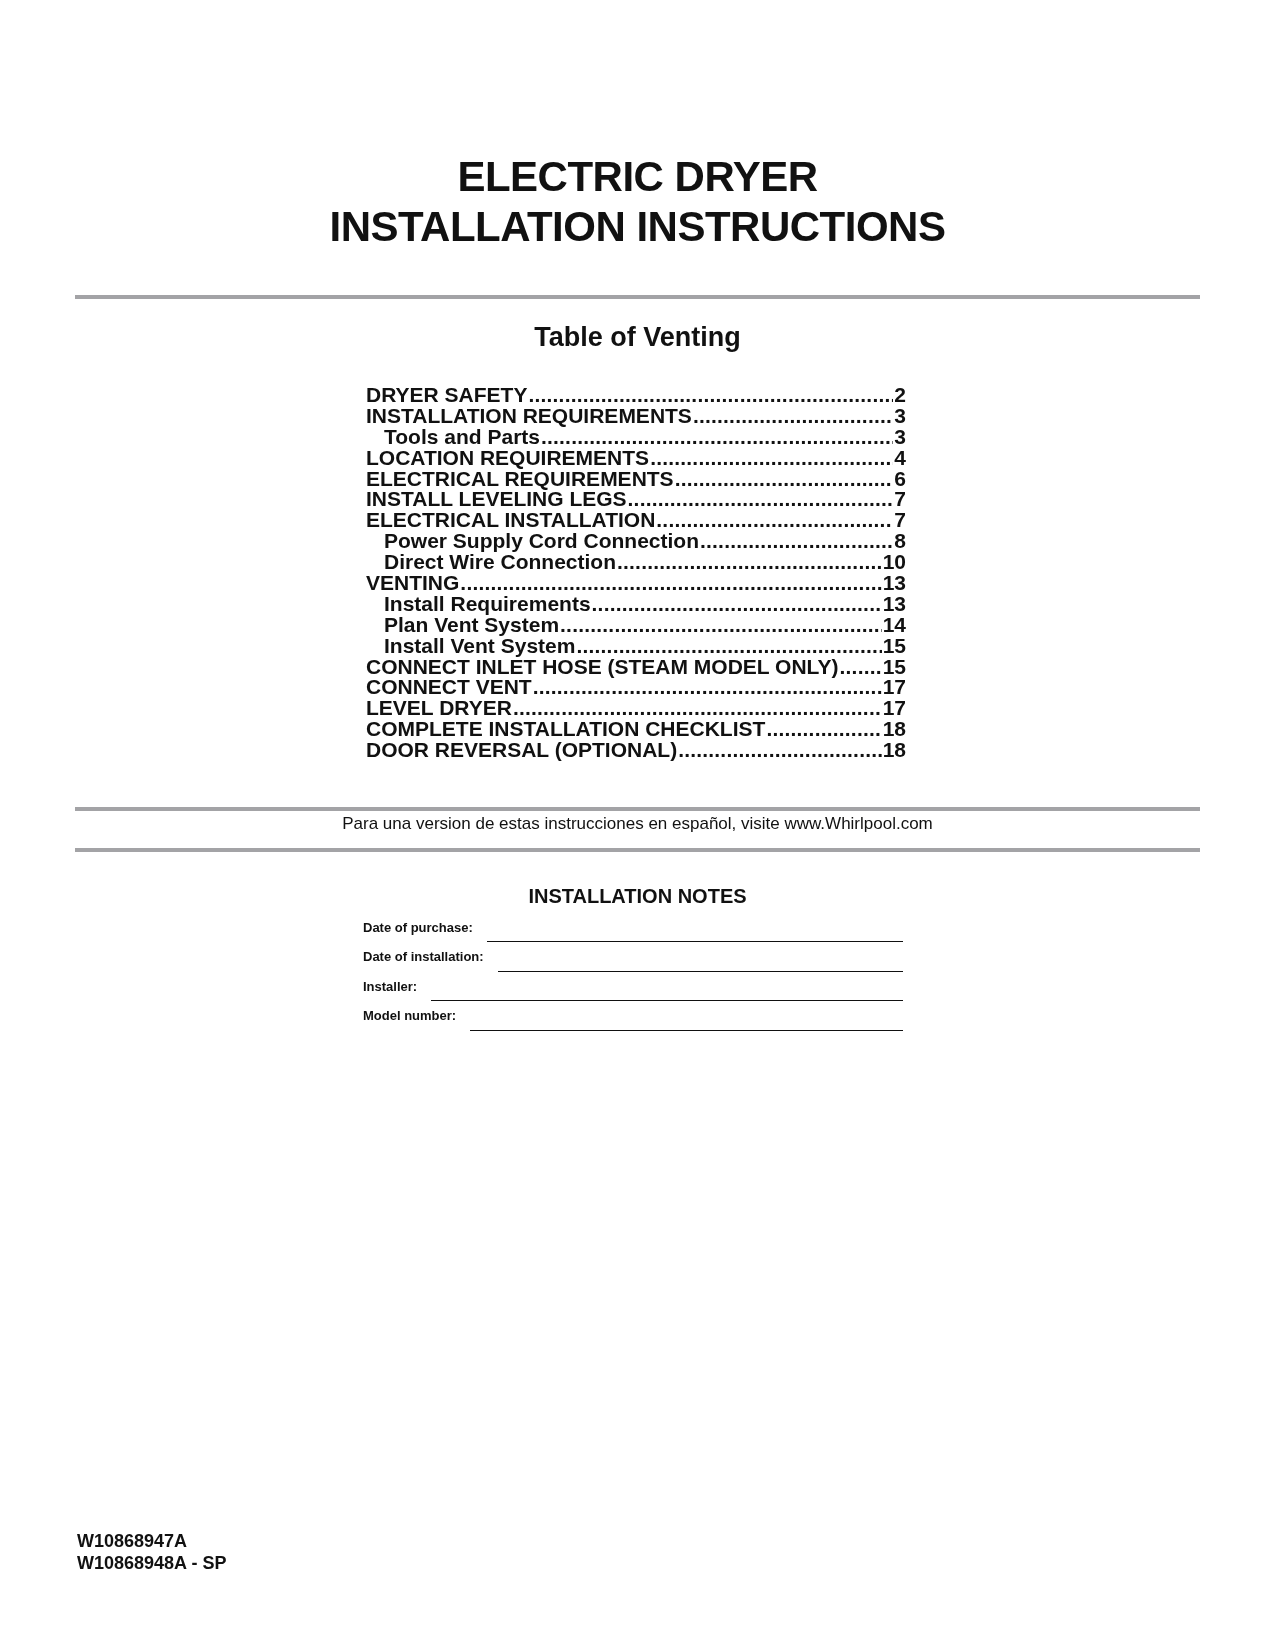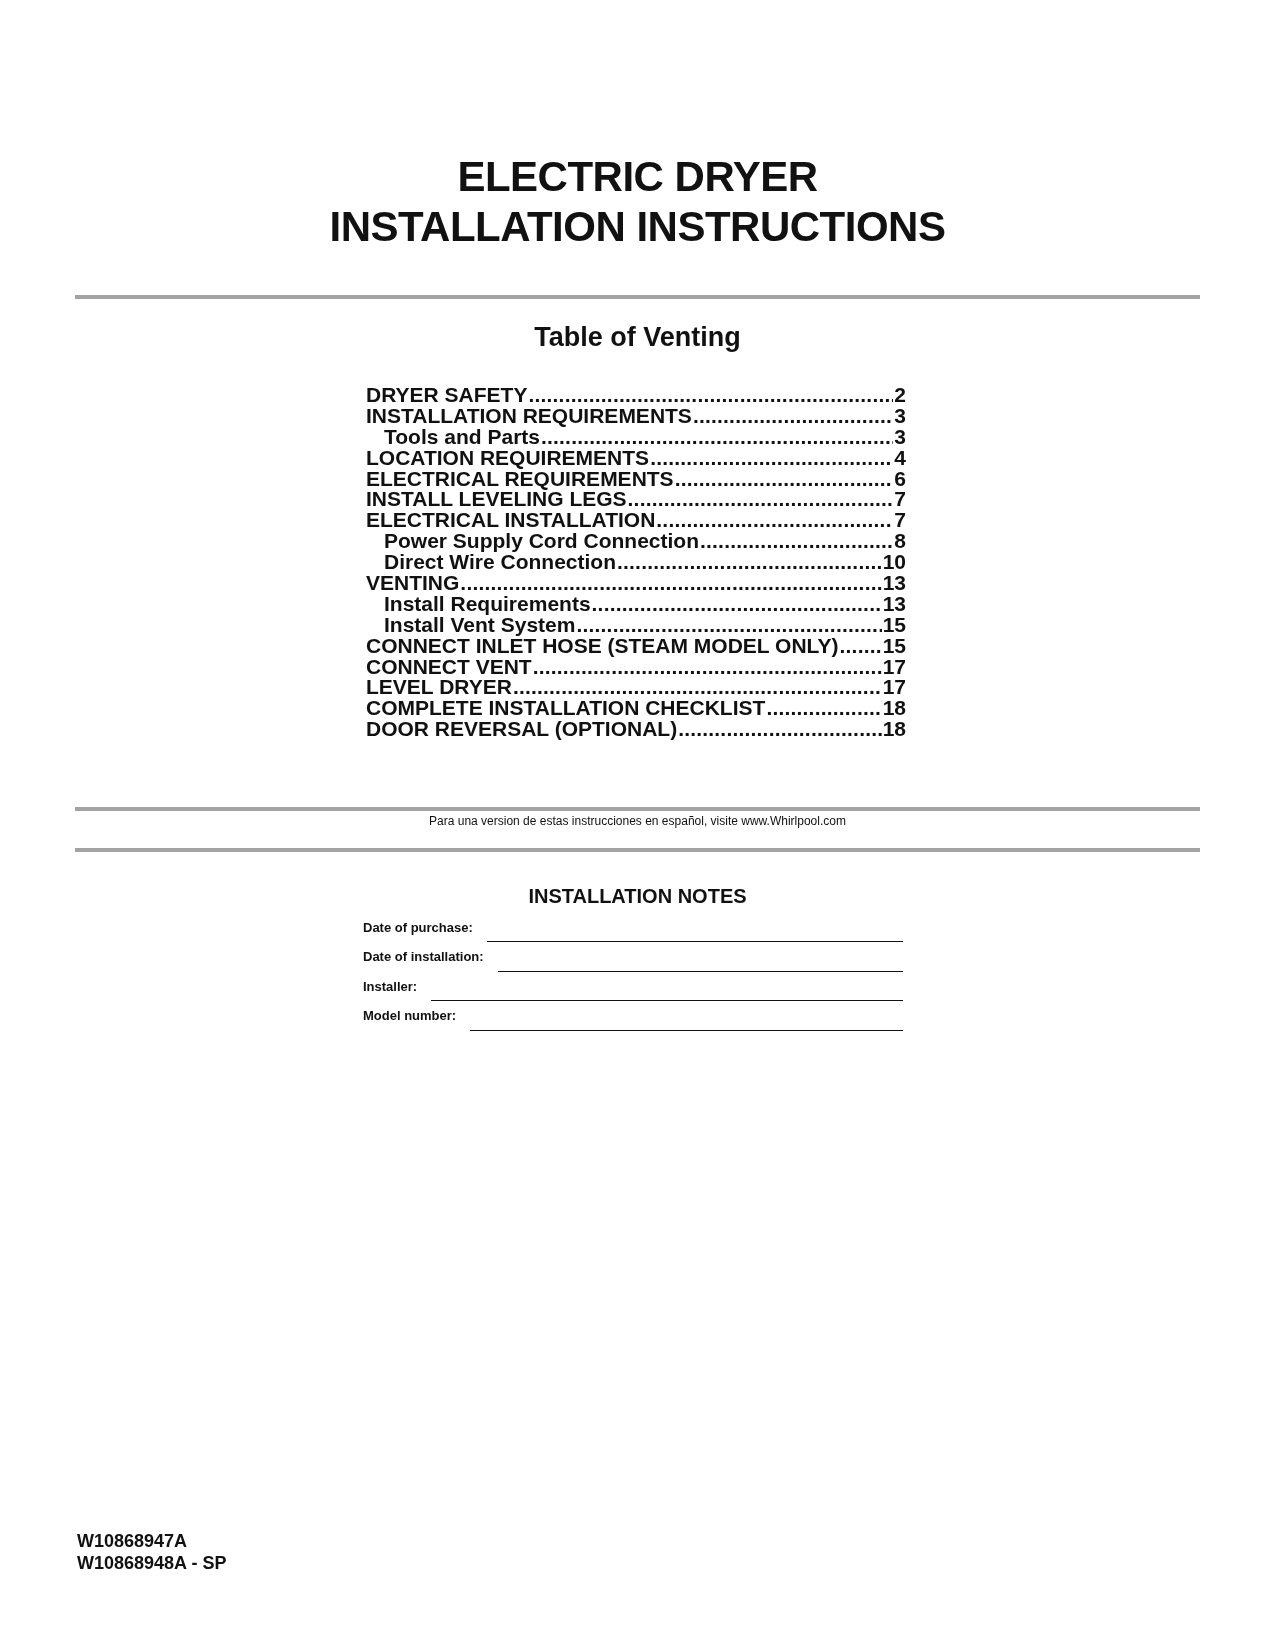--- a/index.html
+++ b/index.html
@@ -30,21 +30,21 @@
   .toc-label { flex: 0 0 auto; }
   .toc-dots {
     flex: 1 1 auto; overflow: hidden; margin: 0 1px; letter-spacing: 0.2px; font-weight: bold;
   }
   .toc-dots::before {
     content: "................................................................................................................................................";
   }
   .toc-page { flex: 0 0 auto; text-align: right; }
   .spanish {
     position: absolute; left: 0; width: 1275px; top: 814px; text-align: center;
-    font-size: 12px;
+    font-size: 17px;
   }
   .notes-heading {
     position: absolute; left: 0; width: 1275px; top: 885px; text-align: center;
     font-weight: bold; font-size: 20px;
   }
   .notes { position: absolute; left: 363px; top: 920px; width: 540px; }
   .note-row {
     display: flex; align-items: baseline; height: 29.4px; font-weight: bold; font-size: 13px;
   }
   .note-label { flex: 0 0 auto; margin-right: 14px; }
@@ -117,20 +117,25 @@
       <span class="toc-label">VENTING</span>
       <span class="toc-dots"></span>
       <span class="toc-page">13</span>
     </div>
   <div class="toc-row sub">
       <span class="toc-label">Install Requirements</span>
       <span class="toc-dots"></span>
       <span class="toc-page">13</span>
     </div>
   <div class="toc-row sub">
+      <span class="toc-label">Plan Vent System</span>
+      <span class="toc-dots"></span>
+      <span class="toc-page">14</span>
+    </div>
+  <div class="toc-row sub">
       <span class="toc-label">Install Vent System</span>
       <span class="toc-dots"></span>
       <span class="toc-page">15</span>
     </div>
   <div class="toc-row">
       <span class="toc-label">CONNECT INLET HOSE (STEAM MODEL ONLY)</span>
       <span class="toc-dots"></span>
       <span class="toc-page">15</span>
     </div>
   <div class="toc-row">

